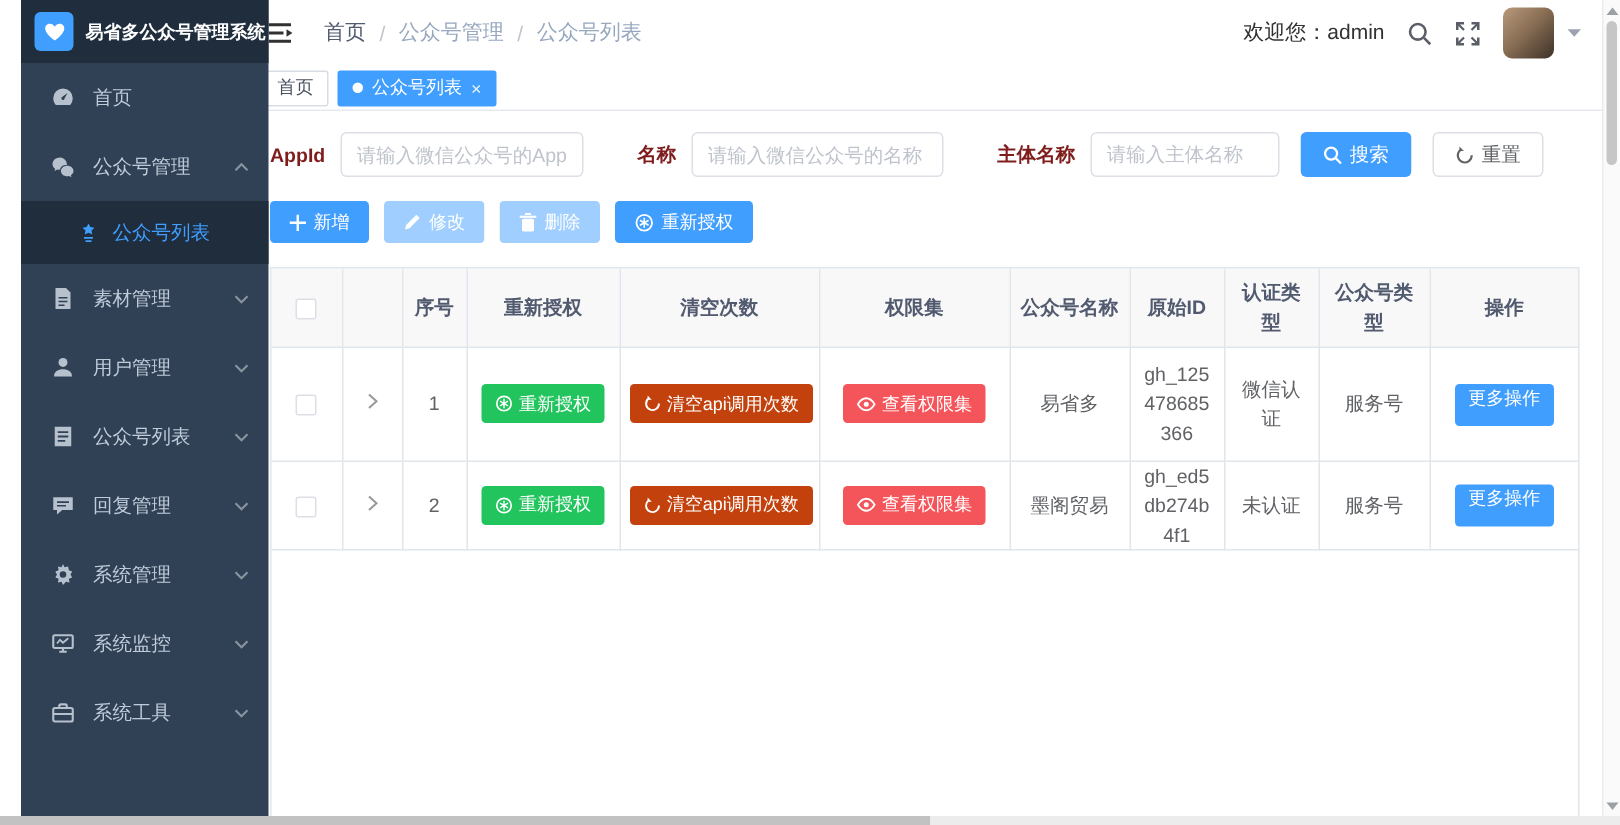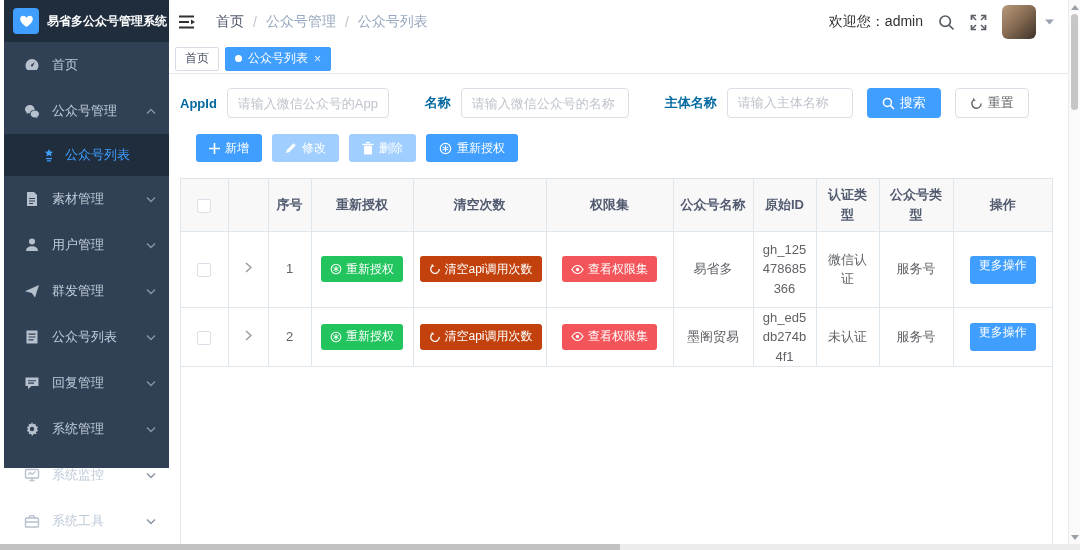--- a/index.html
+++ b/index.html
@@ -1,20 +1,20 @@
 <!DOCTYPE html>
 <html><head>
 <meta charset="utf-8">
 <style>
   * { margin:0; padding:0; box-sizing:border-box; }
   html,body { width:1080px; height:550px; overflow:hidden; }
   body { font-family:"Liberation Sans","DejaVu Sans",sans-serif; font-size:13px; background:#fff; position:relative; }
 
   
-  .sidebar { position:absolute; left:4px; top:0; width:165px; height:468px; background:#304156; z-index:2; }
+  .sidebar { position:absolute; left:14px; top:0; width:165px; height:550px; background:#304156; z-index:2; }
   .logo-bar { height:42px; background:#1f2d3d; display:flex; align-items:center; padding:0 9px; gap:8px; }
   .logo-mark { width:26px; height:26px; background:#409EFF; border-radius:4px; display:flex; align-items:center; justify-content:center; flex:none; }
   .logo-title { color:#fff; font-size:12px; font-weight:bold; white-space:nowrap; }
   .menu-item { height:46px; display:flex; align-items:center; padding:0 12px 0 20px; color:#bfcbd9; font-size:13px; position:relative; cursor:pointer; }
   .menu-item .mi-icon { width:16px; height:16px; margin-right:12px; display:inline-flex; color:#b7c0cd; flex:none; }
   .menu-item .chev { position:absolute; right:13px; display:inline-flex; color:#89949f; }
   .submenu-item { height:42px; background:#1f2d3d; color:#409EFF; display:flex; align-items:center; padding-left:38px; font-size:13px; cursor:pointer; }
   .submenu-item .mi-icon { width:14px; height:14px; margin-right:9px; display:inline-flex; color:#409EFF; }
 
   
@@ -32,29 +32,29 @@
 
   .tabbar { height:30px; display:flex; align-items:center; padding:0 10px; gap:6px; border-bottom:1px solid #e6e9ef; }
   .tab { height:24px; display:inline-flex; align-items:center; gap:6px; padding:0 9px; border:1px solid #d8dce5; background:#fff; color:#495060; font-size:12px; cursor:pointer; border-radius:2px; }
   .tab.active { background:#409EFF; border-color:#409EFF; color:#fff; }
   .tab-dot { width:7px; height:7px; border-radius:50%; background:#fff; }
   .tab-close { font-size:12px; line-height:1; opacity:.85; cursor:pointer; }
 
   .content { padding:12px 15px 0 15px; }
 
   .filter-row { display:flex; align-items:center; margin-top:2px; }
-  .f-label { font-weight:bold; color:#0369a1; font-size:13px; margin-right:10px; white-space:nowrap; }
+  .f-label { font-weight:bold; color:#7f1d1d; font-size:13px; margin-right:10px; white-space:nowrap; }
   .f-input { height:30px; border:1px solid #dcdfe6; border-radius:4px; padding:0 10px; font-size:13px; color:#606266; outline:none; }
   .f-input::placeholder { color:#bfc4cc; }
   .gap-lg { margin-right:36px; }
   .btn { display:inline-flex; align-items:center; gap:5px; border-radius:4px; font-size:12px; border:1px solid transparent; cursor:pointer; white-space:nowrap; }
   .btn-search { background:#409EFF; color:#fff; height:30px; padding:0 14px; margin-left:14px; font-size:13px; }
   .btn-reset { background:#fff; border-color:#dcdfe6; color:#606266; height:30px; padding:0 14px; margin-left:14px; font-size:13px; }
 
-  .toolbar { margin-top:16px; display:flex; gap:10px;margin-left:16px; }
+  .toolbar { margin-top:16px; display:flex; gap:10px; }
   .btn-sm { height:28px; padding:0 12px; border-radius:3px; font-size:12px; }
   .btn-primary { background:#409EFF; color:#fff; }
   .btn-primary-light { background:#a0cfff; color:#fff; cursor:not-allowed; }
 
   .table-wrap { margin-top:16px; width:873px; height:378px; border:1px solid #dfe6ec; }
   table { border-collapse:collapse; width:871px; table-layout:fixed; }
   th, td { border-right:1px solid #dfe6ec; border-bottom:1px solid #dfe6ec; text-align:center; padding:0 6px; overflow:hidden; }
   th:last-child, td:last-child { border-right:none; }
   th { background:#f8f8f9; color:#515a6e; font-weight:bold; font-size:13px; height:52px; line-height:1.5; }
   td { color:#606266; font-size:13px; line-height:1.5; }
@@ -150,33 +150,20 @@
         </svg>
     </span>
     <span>用户管理</span>
     <span class="chev">
       <svg width="10" height="7" viewBox="0 0 10 7">
           <polyline points="1,1.5 5,5.5 9,1.5" fill="none" stroke="currentColor" stroke-width="1.4"></polyline>
         </svg>
     </span>
   </div>
 
-  <div class="menu-item">
-    <span class="mi-icon">
-      <svg width="16" height="16" viewBox="0 0 16 16">
-          <path d="M1 8.2L15 2l-4 12.5-3.2-4.6L1 8.2z" fill="currentColor"></path>
-        </svg>
-    </span>
-    <span>群发管理</span>
-    <span class="chev">
-      <svg width="10" height="7" viewBox="0 0 10 7">
-          <polyline points="1,1.5 5,5.5 9,1.5" fill="none" stroke="currentColor" stroke-width="1.4"></polyline>
-        </svg>
-    </span>
-  </div>
 
   <div class="menu-item">
     <span class="mi-icon">
       <svg width="16" height="16" viewBox="0 0 16 16">
           <path d="M2.5 1.5h11v13h-11z" fill="currentColor"></path>
           <path d="M4.5 4.5h7v1.2h-7zM4.5 7.4h7v1.2h-7zM4.5 10.3h5v1.2h-5z" fill="#304156"></path>
         </svg>
     </span>
     <span>公众号列表</span>
     <span class="chev">

